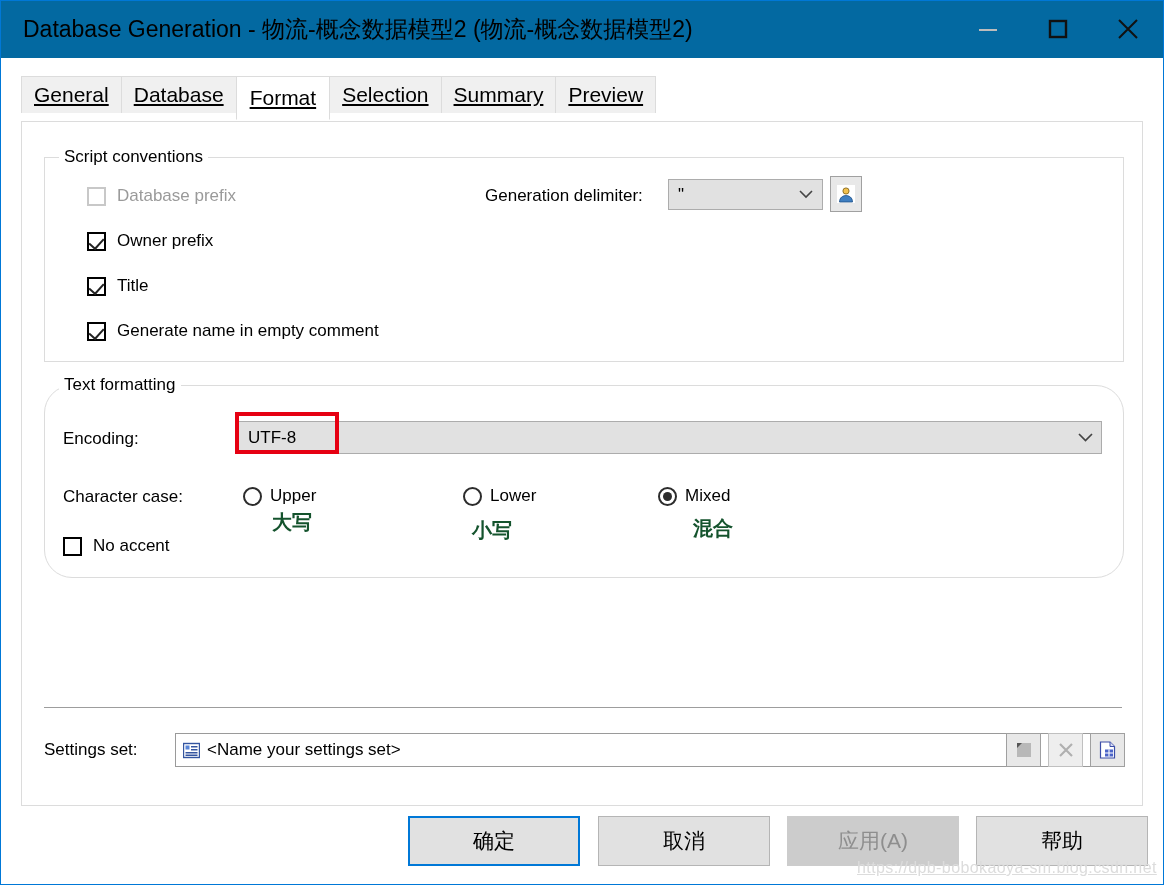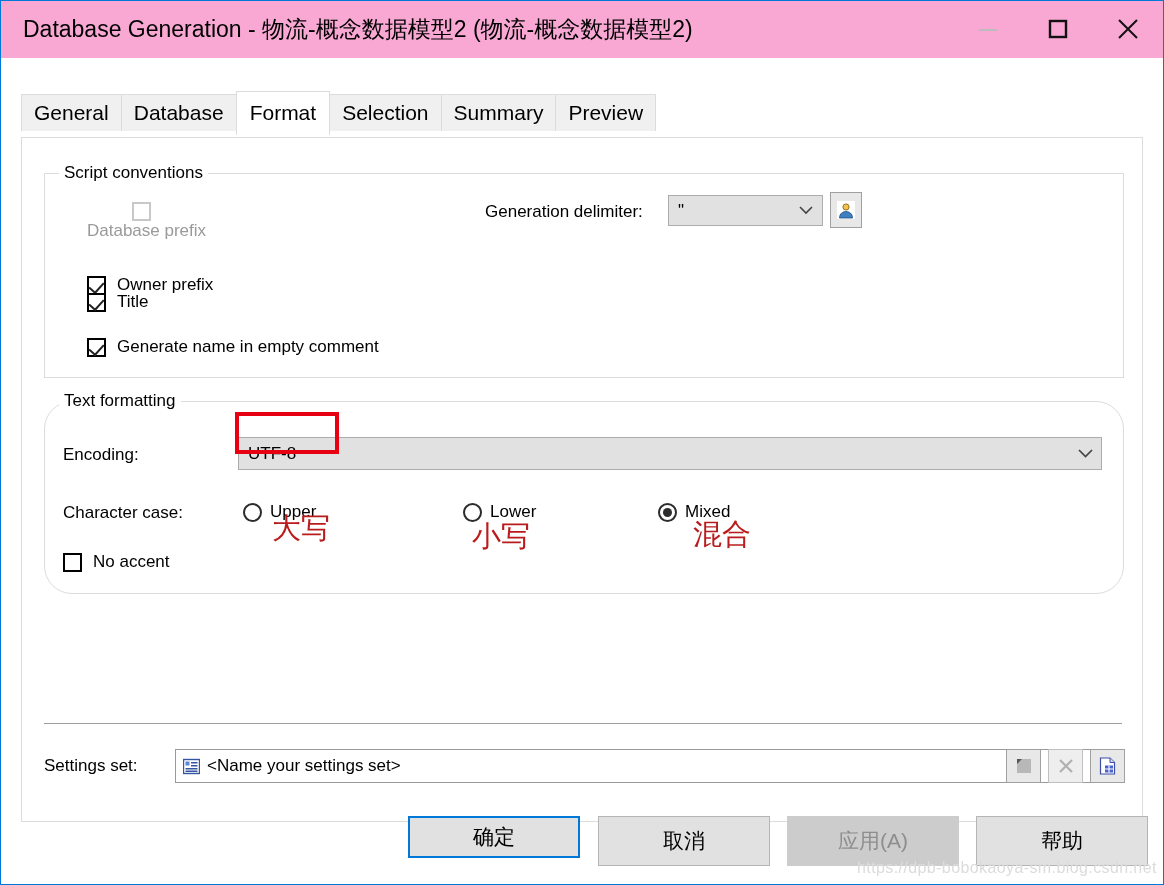--- a/index.html
+++ b/index.html
@@ -20,21 +20,21 @@
     box-sizing: border-box;
     overflow: hidden;
   }
 
   
   .titlebar {
     position: absolute;
     left: 0; top: 0;
     width: 100%;
     height: 57px;
-    background: #f9a8d4;
+    background: #0369a1;
     display: flex;
     align-items: center;
   }
   .title-text {
     margin-left: 22px;
     font-size: 23px;
     color: #000000;
     white-space: nowrap;
     letter-spacing: 0px;
   }
@@ -52,24 +52,25 @@
     align-items: center;
     justify-content: center;
     background: transparent;
     border: none;
   }
   .win-btn svg { display: block; }
 
   
   .tabstrip {
     position: absolute;
-    left: 20px; top: 90px;
+    left: 20px; top: 75px;
     height: 43px;
     display: flex;
-    align-items: center;
+    align-items: flex-start;
+    text-decoration: underline;
   }
   .tab {
     height: 37px;
     background: #f0f0f0;
     border: 1px solid #dcdcdc;
     border-bottom: none;
     box-sizing: border-box;
     display: flex;
     align-items: center;
     padding: 0 12px;
@@ -85,21 +86,21 @@
     border: 1px solid #dcdcdc;
     border-bottom: 1px solid #ffffff;
     z-index: 5;
     padding: 6px 13px;
   }
 
   
   .tabpage {
     position: absolute;
     left: 20px;
-    top: 136px;
+    top: 120px;
     width: 1122px;
     height: 685px;
     background: #ffffff;
     border: 1px solid #dcdcdc;
     box-sizing: border-box;
   }
 
   
   .groupbox {
     position: absolute;
@@ -132,21 +133,21 @@
     width: 19px;
     height: 19px;
     border: 2px solid #000000;
     box-sizing: border-box;
     background: #ffffff;
     margin-right: 11px;
     position: relative;
     flex: none;
   }
   .chk.disabled .box { border-color: #c8c8c8; }
-  .chk.disabled { color: #9a9a9a; flex-direction: column; }
+  .chk.disabled { color: #9a9a9a; }
   .chk .box.checked::after {
     content: "";
     position: absolute;
     left: 3px;
     top: 1px;
     width: 7px;
     height: 12px;
     border: solid #222;
     border-width: 0 2px 2px 0;
     transform: rotate(42deg);
@@ -229,23 +230,23 @@
 
   
   .red-box {
     position: absolute;
     border: 4px solid #e60012;
     box-sizing: border-box;
     pointer-events: none;
   }
   .red-note {
     position: absolute;
-    color: #b91c1c;
-    font-size: 29px;
-    font-weight: normal;
+    color: #14532d;
+    font-size: 20px;
+    font-weight: bold;
     white-space: nowrap;
   }
 
   
   .hsep {
     position: absolute;
     height: 1px;
     background: #9d9d9d;
   }
 
@@ -329,21 +330,21 @@
   <div class="tabpage">
 
     <div class="groupbox" id="gb-script">
       <div class="gb-title">Script conventions</div>
 
       <div class="chk disabled" style="left:42px; top:28px;">
         <span class="box"></span>
         <span>Database prefix</span>
       </div>
 
-      <div class="chk" style="left:42px; top:73px;margin-top:28px;">
+      <div class="chk" style="left:42px; top:73px;">
         <span class="box checked"></span>
         <span>Owner prefix</span>
       </div>
 
       <div class="chk" style="left:42px; top:118px;">
         <span class="box checked"></span>
         <span>Title</span>
       </div>
 
       <div class="chk" style="left:42px; top:163px;">
@@ -448,28 +449,28 @@
         <path d="M10 8.5 L10 15.5 M6 12 L14 12" stroke="#ffffff" stroke-width="1.1"></path>
       </svg>
     </div>
   </div>
 
   <div class="red-box" style="left:234px; top:411px; width:104px; height:42px;"></div>
   <div class="red-note" style="left:271px; top:508px;">大写</div>
   <div class="red-note" style="left:471px; top:516px;">小写</div>
   <div class="red-note" style="left:692px; top:514px;">混合</div>
 
-  <div class="btn default" style="left:407px; top:815px; width:172px; height:42px;">
+  <div class="btn default" style="left:407px; top:815px; width:172px; height:50px;">
     <span>确定</span>
   </div>
   <div class="btn" style="left:597px; top:815px; width:172px; height:50px;">
     <span>取消</span>
   </div>
   <div class="btn disabled" style="left:786px; top:815px; width:172px; height:50px;">
     <span>应用(A)</span>
   </div>
   <div class="btn" style="left:975px; top:815px; width:172px; height:50px;">
     <span>帮助</span>
   </div>
 
-  <div class="watermark" style="left:856px; top:858px;">https://dpb-bobokaoya-sm.blog.csdn.net</div>
+  <div class="watermark" style="left:856px; top:858px;text-decoration:underline;">https://dpb-bobokaoya-sm.blog.csdn.net</div>
 
 </div>
 
 </body></html>

